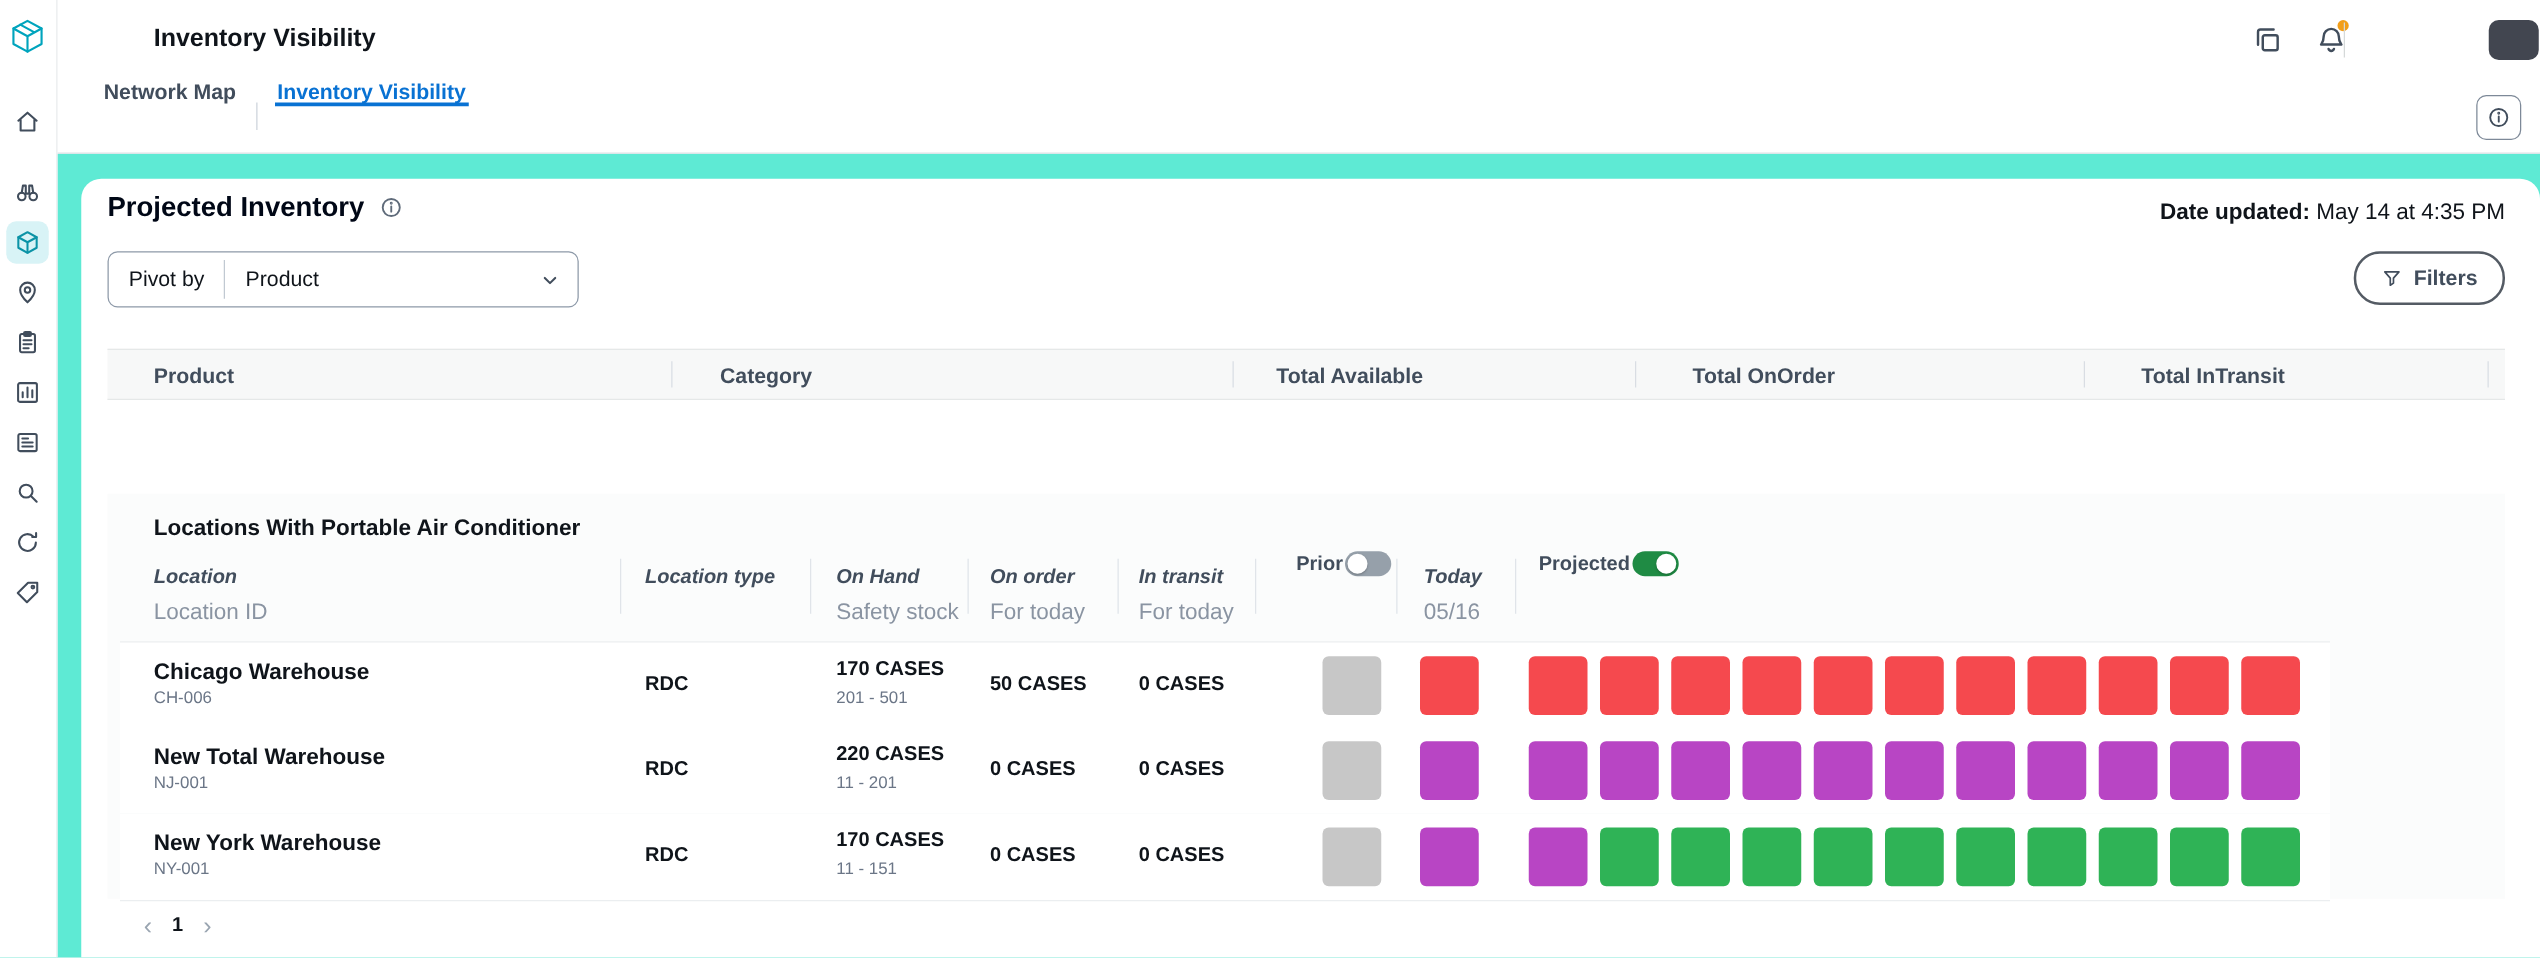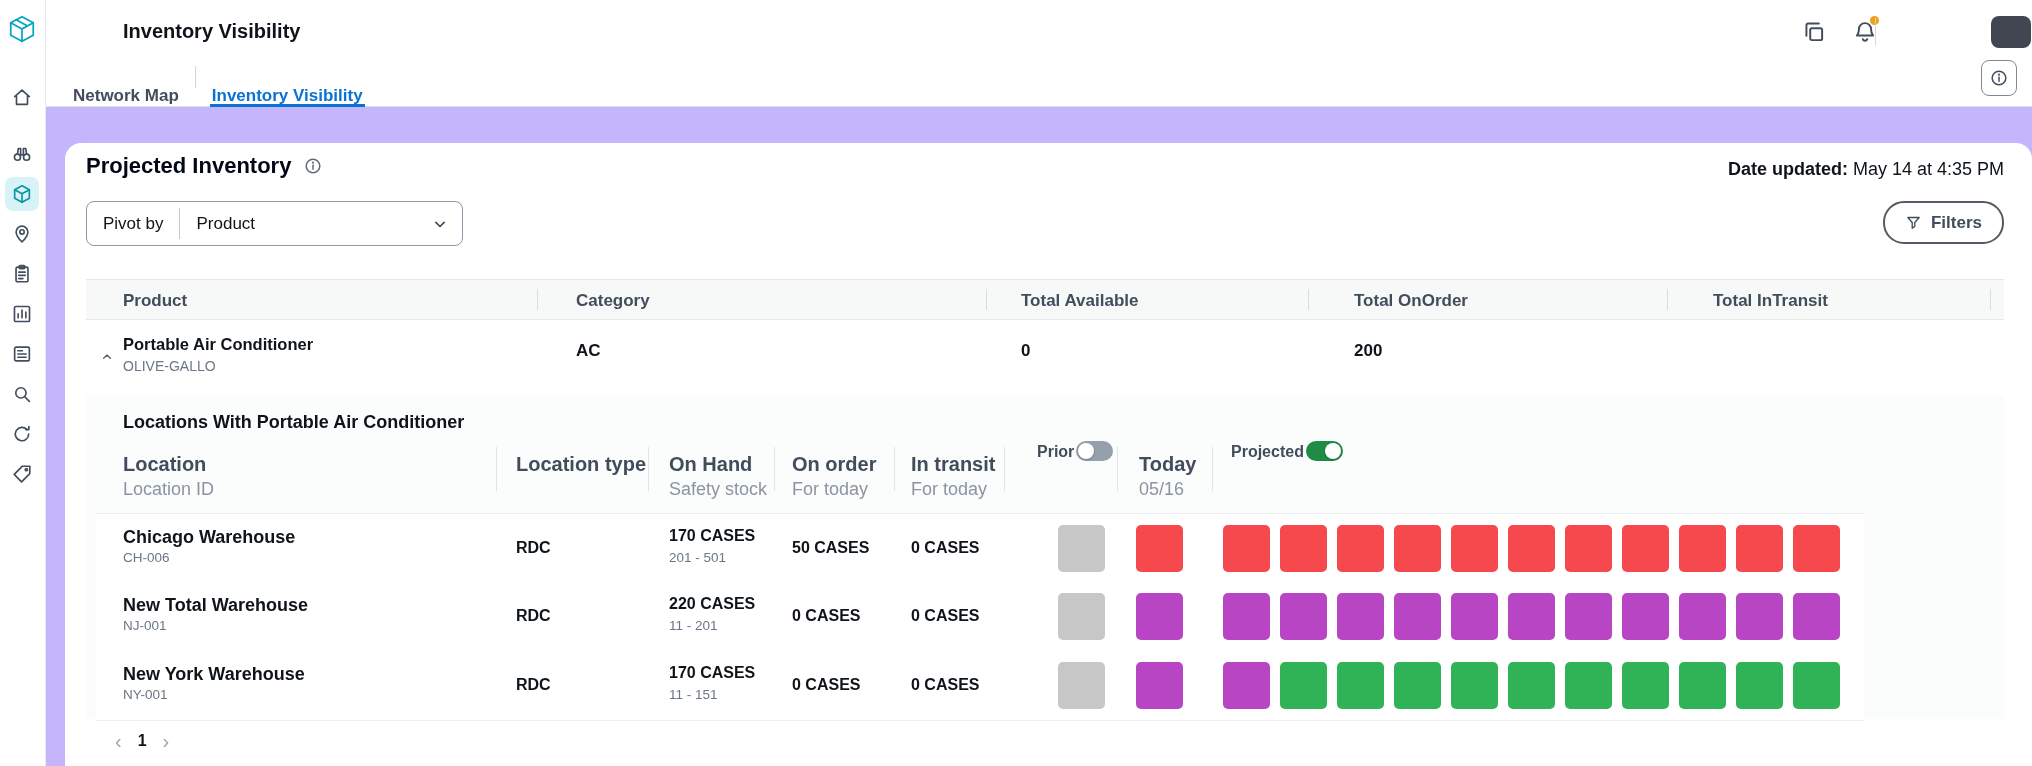--- a/index.html
+++ b/index.html
@@ -1,34 +1,34 @@
 <!DOCTYPE html>
 <html><head>
 <meta charset="utf-8">
 <style>
   html,body{margin:0;padding:0;}
   body{font-family:"Liberation Sans", sans-serif; background:#f2f3f3; color:#0f141a;}
-  #app{position:relative;width:2032px;height:766px;overflow:hidden;background:#c4b5fd;}
+  #app{position:relative;width:2032px;height:766px;overflow:hidden;background:#5eead4;}
 
   
   #sidebar{position:absolute;left:0;top:0;width:45px;height:766px;background:#fff;border-right:1px solid #e9ebed;z-index:5;}
   .side-logo{position:absolute;left:5px;top:12px;width:34px;height:34px;display:flex;align-items:center;justify-content:center;color:#00a4bd;}
   .side-item{position:absolute;left:5px;width:34px;height:34px;border-radius:8px;display:flex;align-items:center;justify-content:center;color:#414d5c;cursor:pointer;}
   .side-item.selected{background:#d8f3f6;color:#0b93a6;}
 
   
   #topbar{position:absolute;left:45px;top:0;right:0;height:64px;background:#fff;border-bottom:1px solid #e9ebed;}
   .app-title{position:absolute;left:78px;top:20px;font-size:20px;font-weight:bold;color:#0f141a;}
   .hdr-icon{position:absolute;top:19px;width:26px;height:26px;color:#414d5c;}
   .hdr-bell-badge{position:absolute;width:9px;height:9px;border-radius:50%;background:#f29e18;}
   .hdr-divider{position:absolute;top:18px;width:1px;height:28px;background:#d5d9d9;}
   .profile-rect{position:absolute;left:1946px;top:16px;width:40px;height:32px;border-radius:8px;background:#424650;}
 
   
-  #tabbar{position:absolute;left:45px;top:48px;right:0;height:58px;background:#fff;border-bottom:1px solid #dde1e6;display:flex;align-items:flex-end;padding-left:26px;}
+  #tabbar{position:absolute;left:45px;top:64px;right:0;height:58px;background:#fff;border-bottom:1px solid #dde1e6;display:flex;align-items:flex-start;padding-left:36px;}
   .tab{position:relative;display:flex;align-items:center;font-size:17px;font-weight:bold;color:#414d5c;padding:0 2px;cursor:pointer;}
   .tab.active{color:#0972d3;}
   .tab.active::after{content:"";position:absolute;left:0;right:0;bottom:-1px;height:3px;background:#0972d3;}
   .tab-divider{width:1px;height:22px;background:#cdd4dc;margin:auto 14px;}
   .info-btn{position:absolute;right:15px;top:12px;width:34px;height:34px;border:1.5px solid #7d8998;border-radius:8px;background:#fff;display:flex;align-items:center;justify-content:center;color:#414d5c;cursor:pointer;}
 
   
   #panel{position:absolute;left:65px;top:143px;width:1967px;height:623px;background:#fff;border-radius:16px 16px 0 0;}
   .heading-row{position:absolute;left:21px;top:10px;display:flex;align-items:center;gap:12px;}
   .page-heading{font-size:22px;font-weight:bold;color:#000716;margin:0;}
@@ -54,21 +54,21 @@
   .ptable-row{position:absolute;left:21px;top:177px;width:1918px;height:75px;background:#fff;}
   .collapse-btn{position:absolute;left:10px;top:26px;width:22px;height:22px;color:#5f6b7a;display:flex;align-items:center;justify-content:center;cursor:pointer;}
   .prod-name{position:absolute;left:37px;top:15px;font-size:16.5px;font-weight:bold;color:#0f141a;}
   .prod-sku{position:absolute;left:37px;top:38px;font-size:14px;color:#6b7687;}
   .prod-val{position:absolute;top:21px;font-size:17px;font-weight:bold;color:#0f141a;}
   .pv-cat{left:490px}.pv-avail{left:935px}.pv-order{left:1268px}.pv-transit{left:1627px}
 
   
   .loc-section{position:absolute;left:21px;top:252px;width:1918px;height:324px;background:#fbfcfc;}
   .loc-title{position:absolute;left:37px;top:17px;font-size:18px;font-weight:bold;color:#0f141a;}
-  .lh-label{position:absolute;top:58px;font-size:20px;font-weight:bold;color:#414d5c;white-space:nowrap;}
+  .lh-label{position:absolute;top:58px;font-size:16px;font-weight:bold;color:#414d5c;white-space:nowrap;font-style:italic;}
   .lh-sub{position:absolute;top:84px;font-size:18px;color:#8a94a2;white-space:nowrap;}
   .lx-loc{left:37px}.lx-type{left:430px}.lx-onhand{left:583px}.lx-onorder{left:706px}.lx-intransit{left:825px}
   .lx-today{left:1053px}
   .hdr-group{position:absolute;top:44px;height:22px;display:flex;align-items:flex-end;gap:2px;}
   .hg-prior{left:951px}.hg-projected{left:1145px}
   .hdr-group .lbl{font-size:16px;font-weight:bold;color:#414d5c;}
   .lh-sep{position:absolute;top:52px;width:1px;height:44px;background:#e0e4e9;}
   .lsep-0{left:410px}.lsep-1{left:562px}.lsep-2{left:688px}.lsep-3{left:808px}.lsep-4{left:918px}.lsep-5{left:1031px}.lsep-6{left:1126px}
   .dates-row{position:absolute;left:1137px;top:82px;display:flex;gap:10px;}
   .dates-row span{display:inline-block;width:47px;text-align:center;font-size:14px;color:#6b7687;}
@@ -245,33 +245,20 @@
       <span class="ph-label ph-2">Total Available</span>
       <span class="ph-label ph-3">Total OnOrder</span>
       <span class="ph-label ph-4">Total InTransit</span>
       <span class="ph-sep ps-0"></span>
       <span class="ph-sep ps-1"></span>
       <span class="ph-sep ps-2"></span>
       <span class="ph-sep ps-3"></span>
       <span class="ph-sep ps-4"></span>
     </div>
 
-    <div class="ptable-row">
-      <span class="collapse-btn">
-        <svg width="16" height="16" viewBox="0 0 24 24" fill="none" stroke="currentColor" stroke-width="2.2" stroke-linecap="round" stroke-linejoin="round">
-            <path d="m7 14 5-5 5 5"></path>
-          </svg>
-      </span>
-      <span class="prod-name">Portable Air Conditioner</span>
-      <span class="prod-sku">OLIVE-GALLO</span>
-      <span class="prod-val pv-cat">AC</span>
-      <span class="prod-val pv-avail">0</span>
-      <span class="prod-val pv-order">200</span>
-      <span class="prod-val pv-transit"></span>
-    </div>
 
     <section class="loc-section">
       <div class="loc-title">Locations With Portable Air Conditioner</div>
 
       <span class="lh-label lx-loc">Location</span>
       <span class="lh-sub lx-loc">Location ID</span>
       <span class="lh-label lx-type">Location type</span>
       <span class="lh-label lx-onhand">On Hand</span>
       <span class="lh-sub lx-onhand">Safety stock</span>
       <span class="lh-label lx-onorder">On order</span>

